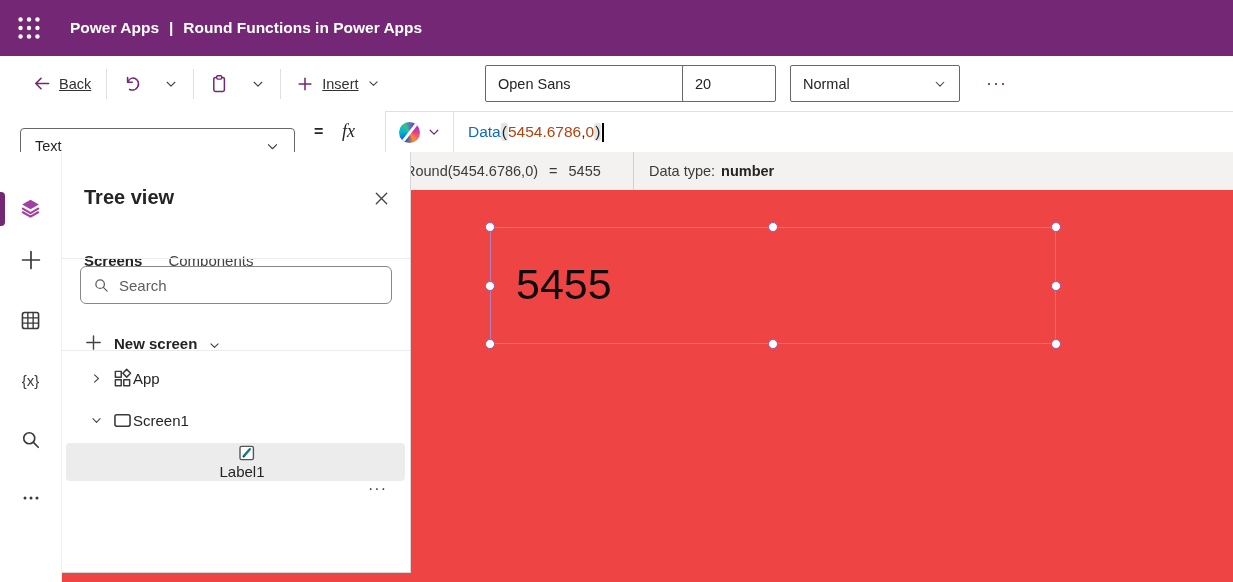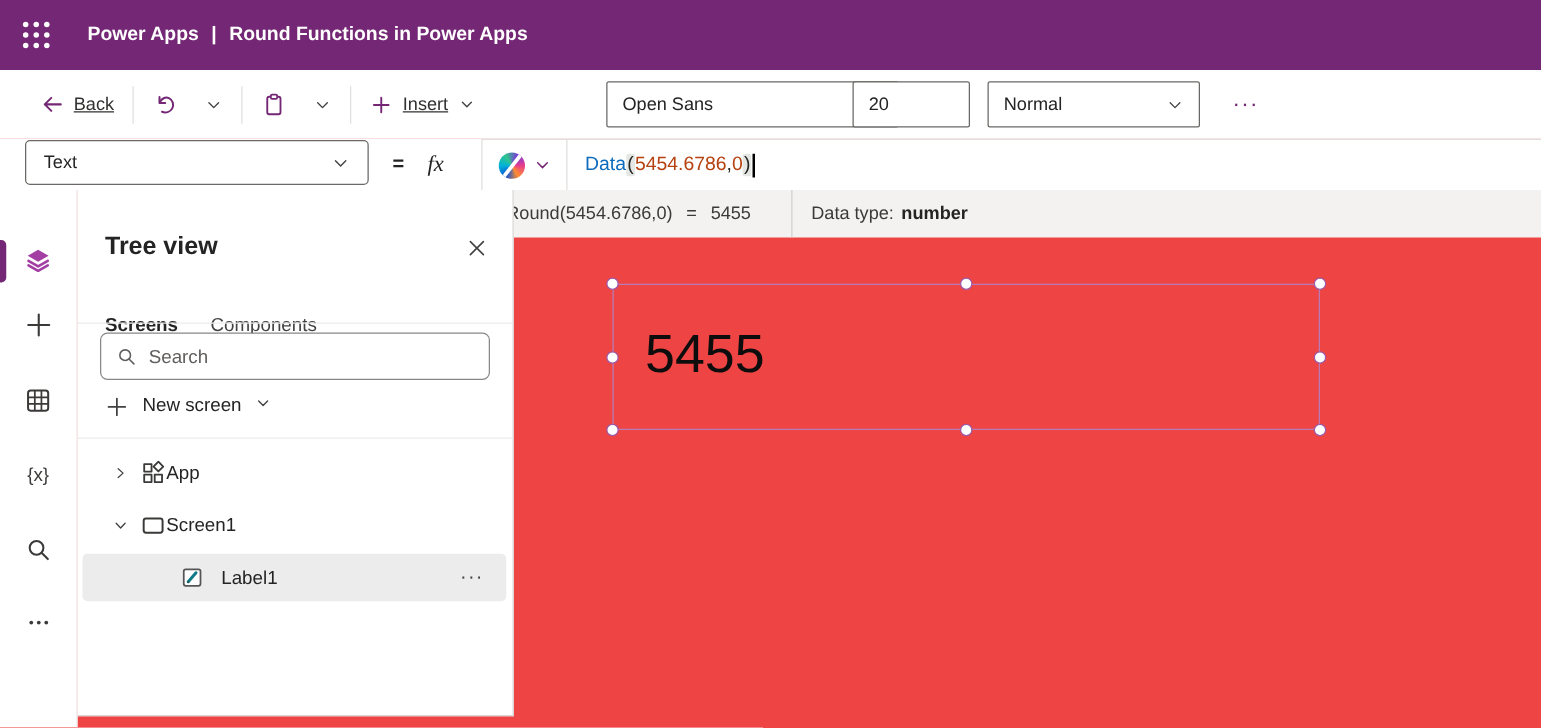--- a/index.html
+++ b/index.html
@@ -18,21 +18,21 @@
   .chev { display:block; }
   .dd { position:absolute; top:9px; height:37px; border:1px solid #696866; border-radius:2px; background:#fff; display:flex; align-items:center; padding:0 12px; font-size:14.5px; color:#242424; cursor:pointer; }
   .dd-font { left:449px; width:234px;margin-left:36px; }
   .dd-size { left:682px; width:94px; }
   .dd-weight { left:790px; width:170px; }
   .dd .grow { flex:1; }
   .tb-more { position:absolute; left:986px; top:9px; height:37px; display:flex; align-items:center; color:#742774; font-size:18px; letter-spacing:1px; cursor:pointer; background:none; border:none; }
 
   
   .frow { position:absolute; left:0; top:111px; right:0; height:41px; background:#fff; }
-  .prop-dd { position:absolute; left:20px; top:1px; width:275px; height:36px; border:1px solid #696866; border-radius:4px; background:#fff; display:flex; align-items:center; padding:0 14px; font-size:14.5px; cursor:pointer; }
+  .prop-dd { position:absolute; left:20px; top:17px; width:275px; height:36px; border:1px solid #696866; border-radius:4px; background:#fff; display:flex; align-items:center; padding:0 14px; font-size:14.5px; cursor:pointer; }
   .prop-dd .grow { flex:1; }
   .eq { position:absolute; left:314px; top:0; height:41px; display:flex; align-items:center; font-size:16px; font-weight:600; color:#242424; }
   .fx { position:absolute; left:342px; top:0; height:41px; display:flex; align-items:center; font-family:"Liberation Serif", serif; font-style:italic; font-size:18px; color:#242424; }
   .fml { position:absolute; left:385px; top:0; right:0; height:41px; border-top:1px solid #e1dfdd; border-left:1px solid #e1dfdd; display:flex; align-items:center; background:#fff; }
   .copilot-wrap { height:100%; display:flex; align-items:center; gap:7px; padding:0 12px 0 13px; border-right:1px solid #e1dfdd; cursor:pointer; }
   .copilot { width:21px; height:21px; border-radius:50%; background:conic-gradient(from 210deg, #0b50d8, #00b3d8, #31c48d, #7a3ad8, #e83e8c, #ff8c2e, #0b50d8); position:relative; overflow:hidden; }
   .copilot::after { content:""; position:absolute; left:9px; top:-4px; width:3px; height:30px; background:#fff; transform:rotate(38deg); }
   .code { display:flex; align-items:center; padding-left:14px; font-size:15.5px; }
   .tk-fn { color:#0f6cbd; }
   .tk-par { color:#242424; background:#e4e7e4; border-radius:2px; padding:0 1px; }
@@ -58,32 +58,32 @@
   .panel { position:absolute; left:62px; top:152px; width:349px; height:421px; background:#fff; border-right:1px solid #d6d6d6; border-bottom:1px solid #d6d6d6; }
   .panel-title { position:absolute; left:22px; top:34px; font-size:20px; font-weight:700; color:#242424; }
   .panel-close { position:absolute; right:20px; top:38px; cursor:pointer; }
   .tabs { position:absolute; left:22px; top:76px; display:flex; gap:26px; font-size:15px; }
   .tab { padding-bottom:9px; cursor:pointer; color:#424242; border-bottom:3px solid transparent;margin-top:24px; }
   .tab.active { font-weight:700; color:#242424; border-bottom-color:#742774; }
   .tabstrip-line { position:absolute; left:0; right:0; top:106px; height:1px; background:#ececec; }
   .searchbox { position:absolute; left:18px; top:114px; width:312px; height:38px; border:1px solid #8a8886; border-radius:6px; display:flex; align-items:center; padding-left:12px; gap:9px; background:#fff; }
   .searchbox input { border:none; outline:none; flex:1; font-size:15px; font-family:inherit; color:#242424; background:transparent; }
   .searchbox input::placeholder { color:#605e5c; }
-  .newscreen { position:absolute; left:22px; top:164px; height:36px; display:flex; align-items:flex-start; gap:11px; cursor:pointer; font-size:15px; font-weight:400; color:#242424; }
+  .newscreen { position:absolute; left:22px; top:164px; height:36px; display:flex; align-items:flex-end; gap:11px; cursor:pointer; font-size:15px; font-weight:700; color:#242424; }
   .ns-line { position:absolute; left:0; right:0; top:198px; height:1px; background:#ececec; }
   .trow { position:absolute; left:4px; right:5px; height:38px; display:flex; align-items:center; font-size:15px; color:#242424; cursor:pointer; border-radius:4px; }
   .trow .twist { width:16px; margin-left:22px; display:flex; justify-content:center; }
   .trow .ticon { margin-left:8px; display:flex; }
   .trow .tlabel { }
   .trow.sel { background:#ececec; }
   .trow.sel .tlabel { margin-left:13px; }
   .trow .more { margin-left:auto; margin-right:18px; color:#424242; font-size:16px; letter-spacing:1px; }
   .row-app { top:207px; }
   .row-screen { top:249px; }
-  .row-label { top:291px; }
+  .row-label { top:291px;flex-direction:column; }
   .indent { width:56px; }
 
   
   .canvas-label { position:absolute; left:490px; top:227px; width:566px; height:117px; border:1px solid #b77cb8; cursor:pointer; }
   .canvas-label .val { position:absolute; left:25px; top:50%; transform:translateY(-54%); font-size:43px; color:#0d0d0d; }
   .hdl { position:absolute; width:10px; height:10px; background:#fff; border:1.5px solid #9c59a5; border-radius:50%; }
   .h-tl { left:-6px; top:-6px; } .h-tm { left:calc(50% - 5px); top:-6px; } .h-tr { right:-6px; top:-6px; }
   .h-ml { left:-6px; top:calc(50% - 5px); } .h-mr { right:-6px; top:calc(50% - 5px); }
   .h-bl { left:-6px; bottom:-6px; } .h-bm { left:calc(50% - 5px); bottom:-6px; } .h-br { right:-6px; bottom:-6px; }
 </style>

